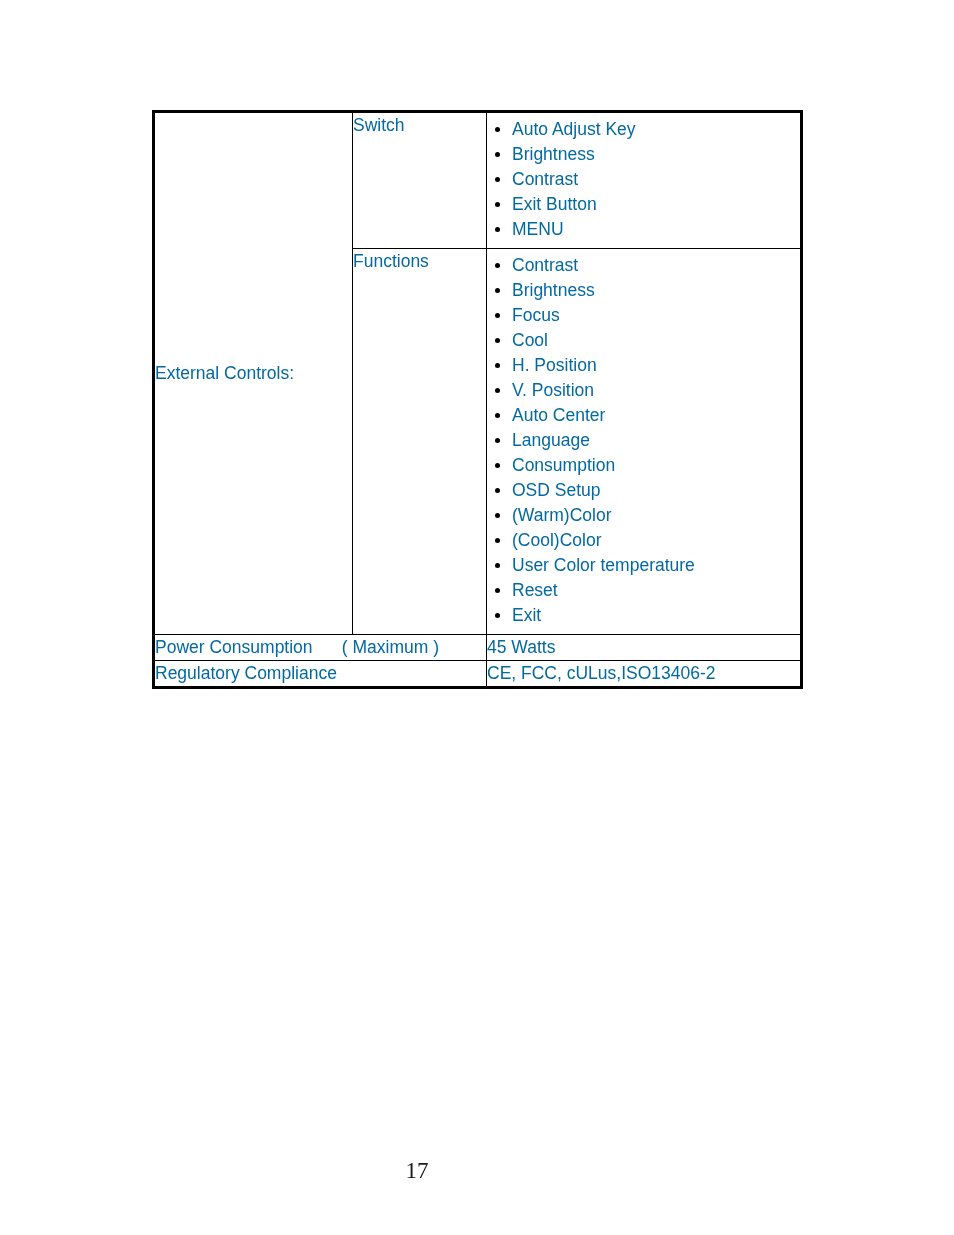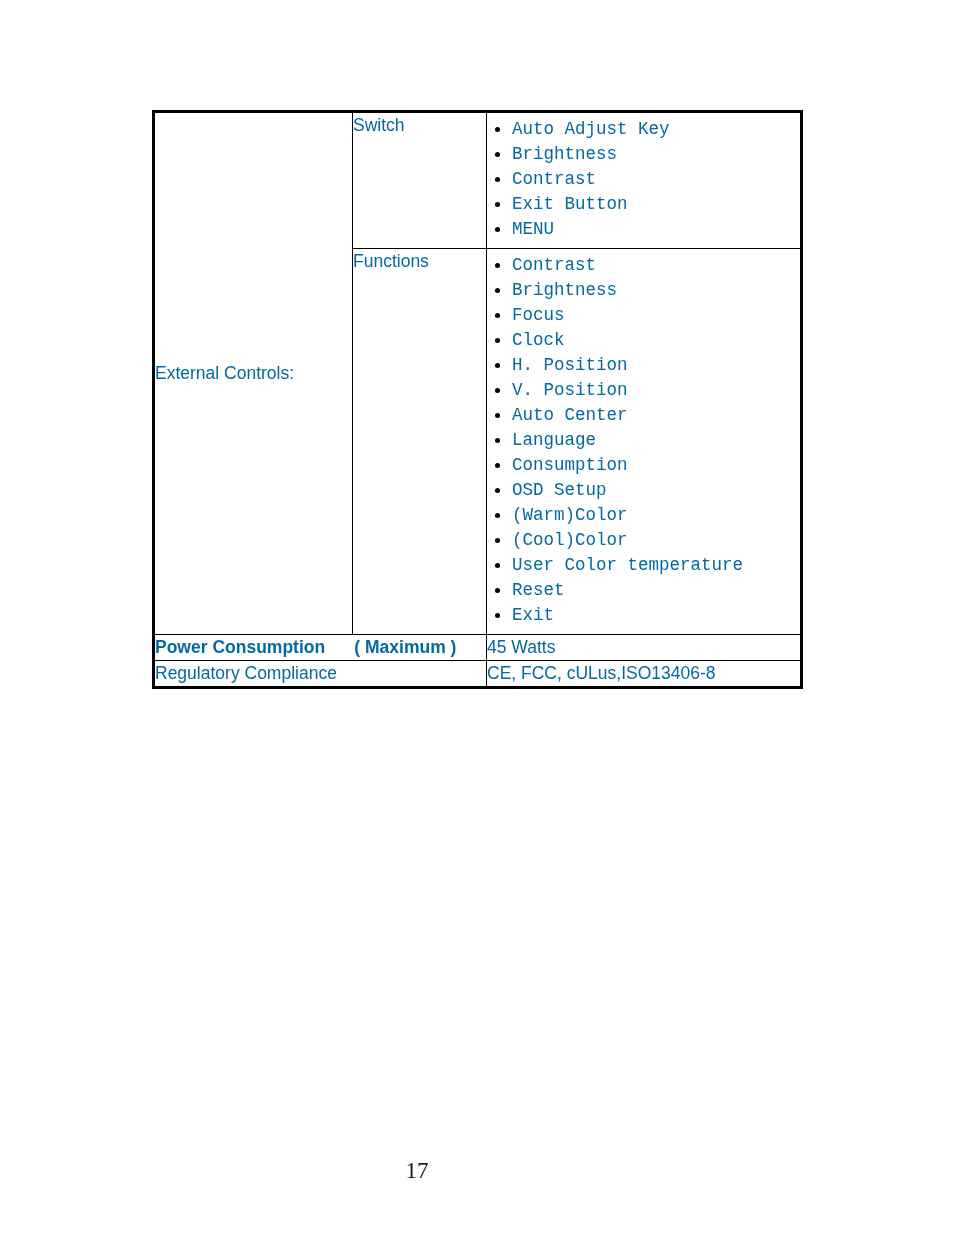--- a/index.html
+++ b/index.html
@@ -60,38 +60,36 @@
     list-style: none;
     margin: 0;
     padding: 4px 0 6px 0;
   }
   ul.bullets li {
     position: relative;
     padding-left: 25px;
     line-height: 25px;
     font-size: 17.5px;
     white-space: nowrap;
-    font-family: Liberation Mono, monospace;
   }
   ul.bullets li::before {
     content: "";
     position: absolute;
     left: 8px;
     top: 10px;
     width: 5px;
     height: 5px;
     background: #000000;
     border-radius: 50%;
   }
 
   
   .pc-line {
     display: block;
     white-space: pre;
-    font-weight: bold;
   }
 
   
   .page-number {
     position: absolute;
     left: 0;
     top: 1158px;
     width: 834px;
     text-align: center;
     font-family: "Liberation Serif", serif;
@@ -125,21 +123,21 @@
         </td>
       </tr>
 
       <tr>
         <td class="cell-pad">Functions</td>
         <td>
           <ul class="bullets">
             <li>Contrast</li>
             <li>Brightness</li>
             <li>Focus</li>
-            <li>Clock</li>
+            <li>Cool</li>
             <li>H. Position</li>
             <li>V. Position</li>
             <li>Auto Center</li>
             <li>Language</li>
             <li>Consumption</li>
             <li>OSD Setup</li>
             <li>(Warm)Color</li>
             <li>(Cool)Color</li>
             <li>User Color temperature</li>
             <li>Reset</li>
@@ -150,19 +148,19 @@
 
       <tr>
         <td class="cell-label" colspan="2">
           <span class="pc-line">Power Consumption      ( Maximum )</span>
         </td>
         <td class="cell-label">45 Watts</td>
       </tr>
 
       <tr>
         <td class="cell-label" colspan="2">Regulatory Compliance</td>
-        <td class="cell-label">CE, FCC, cULus,ISO13406-8</td>
+        <td class="cell-label">CE, FCC, cULus,ISO13406-2</td>
       </tr>
     </tbody>
   </table>
 </div>
 
 <div class="page-number">17</div>
 
 </body></html>

